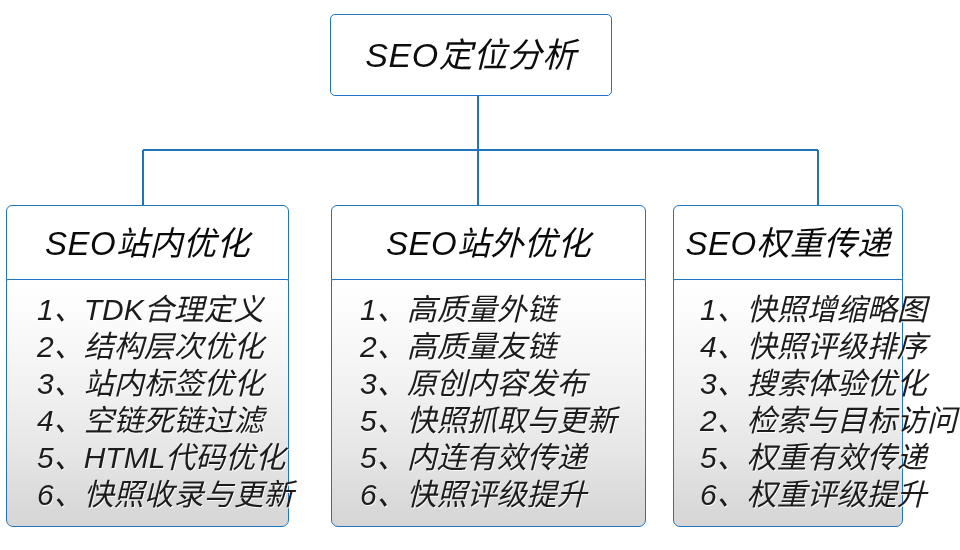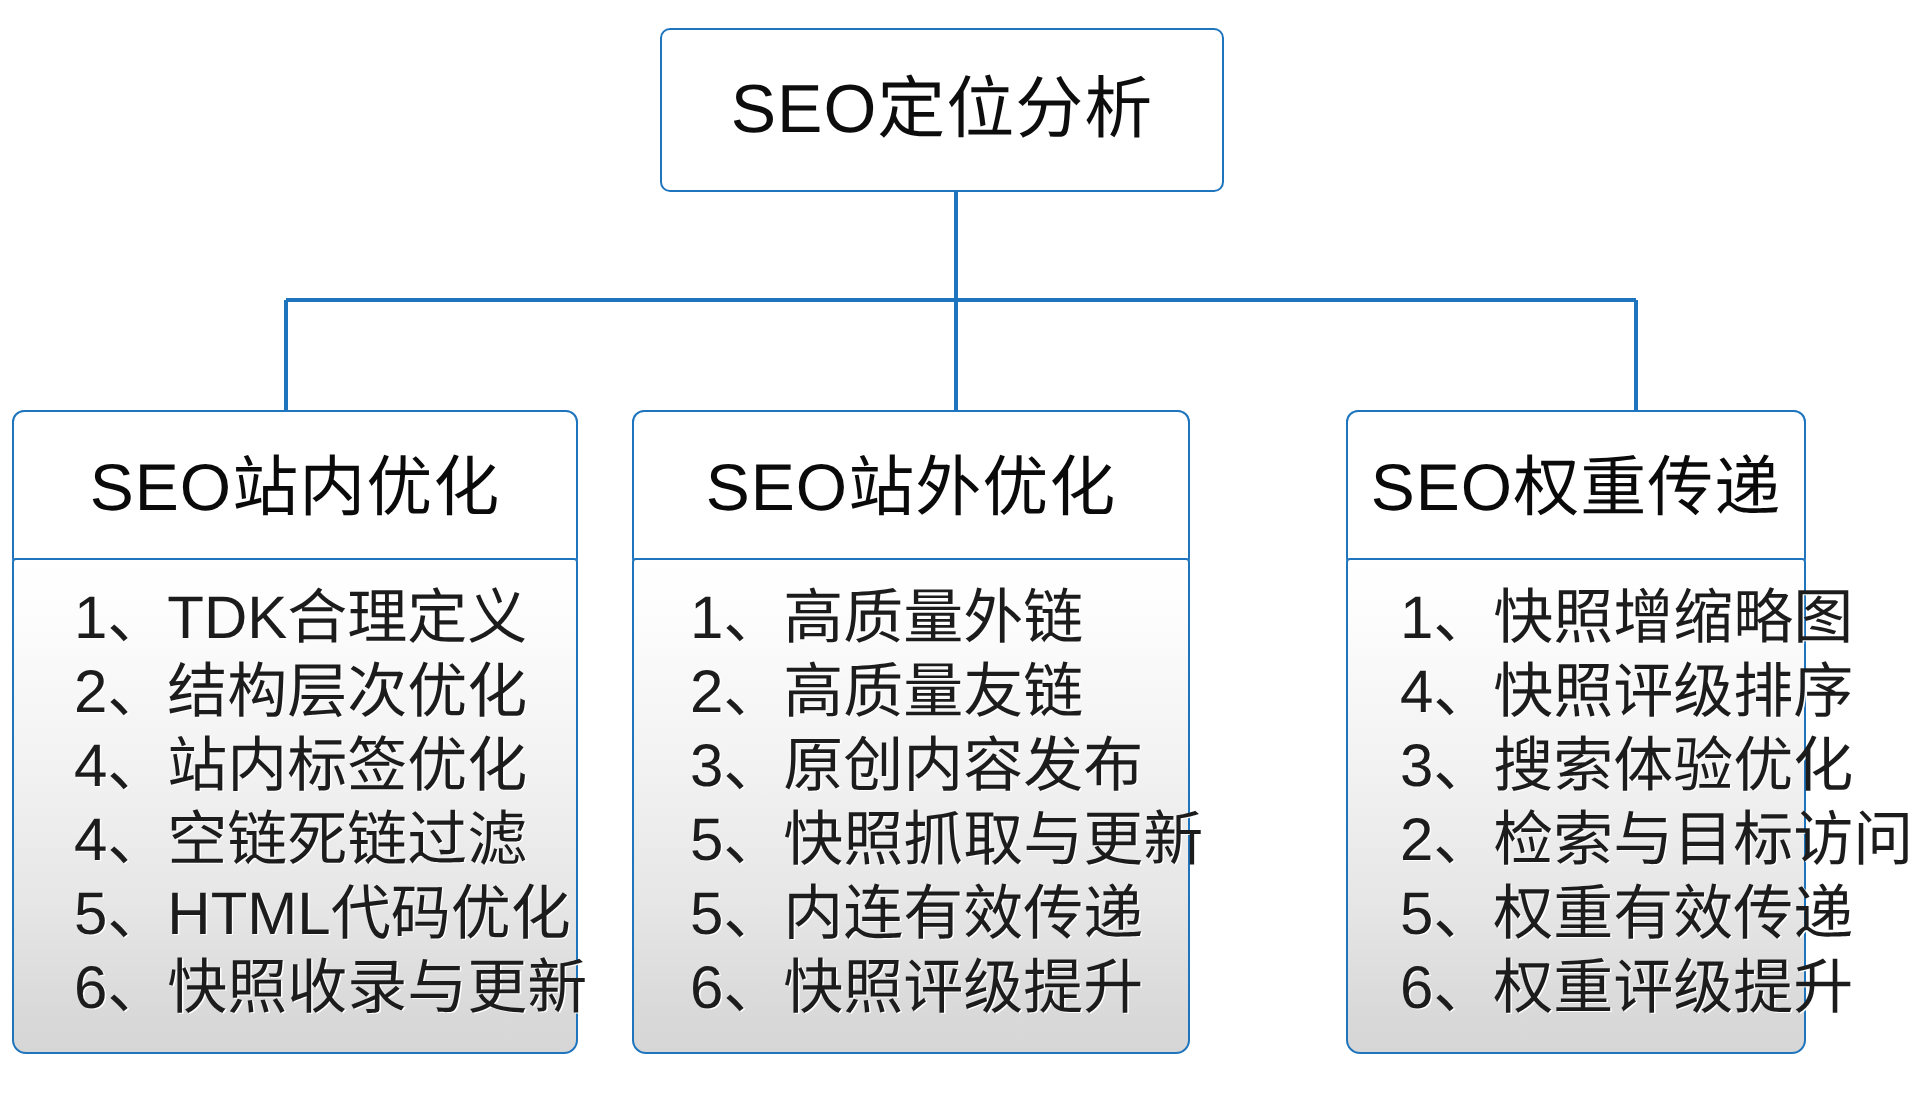--- a/index.html
+++ b/index.html
@@ -11,20 +11,21 @@
   body {
     font-family: "Liberation Sans", "DejaVu Sans", sans-serif;
   }
 
   .canvas {
     position: relative;
     width: 960px;
     height: 550px;
     background: #ffffff;
     overflow: hidden;
+    font-style: italic;
   }
 
   
   .connectors {
     position: absolute;
     left: 0;
     top: 0;
     width: 960px;
     height: 550px;
     pointer-events: none;
@@ -53,21 +54,21 @@
     white-space: nowrap;
   }
 
   
   .branch {
     position: absolute;
     top: 205px;
     width: 283px;
   }
   .branch-1 { left: 6px; }
-  .branch-2 { left: 316px; width: 279px; }
+  .branch-2 { left: 331px; width: 315px; }
   .branch-3 { left: 673px; width: 230px; }
 
   .branch-header {
     box-sizing: border-box;
     height: 76px;
     border: 1.6px solid #1f75bd;
     border-radius: 6px 6px 2px 2px;
     background: #ffffff;
     display: flex;
     align-items: center;
@@ -136,21 +137,21 @@
   </div>
 
   <div class="branch branch-1">
     <div class="branch-header">
       <div class="branch-header-title">SEO站内优化</div>
     </div>
     <div class="branch-list">
       <div class="branch-list-inner">
         <div class="list-item">1、TDK合理定义</div>
         <div class="list-item">2、结构层次优化</div>
-        <div class="list-item">4、站内标签优化</div>
+        <div class="list-item">3、站内标签优化</div>
         <div class="list-item">4、空链死链过滤</div>
         <div class="list-item">5、HTML代码优化</div>
         <div class="list-item">6、快照收录与更新</div>
       </div>
     </div>
   </div>
 
   <div class="branch branch-2">
     <div class="branch-header">
       <div class="branch-header-title">SEO站外优化</div>

